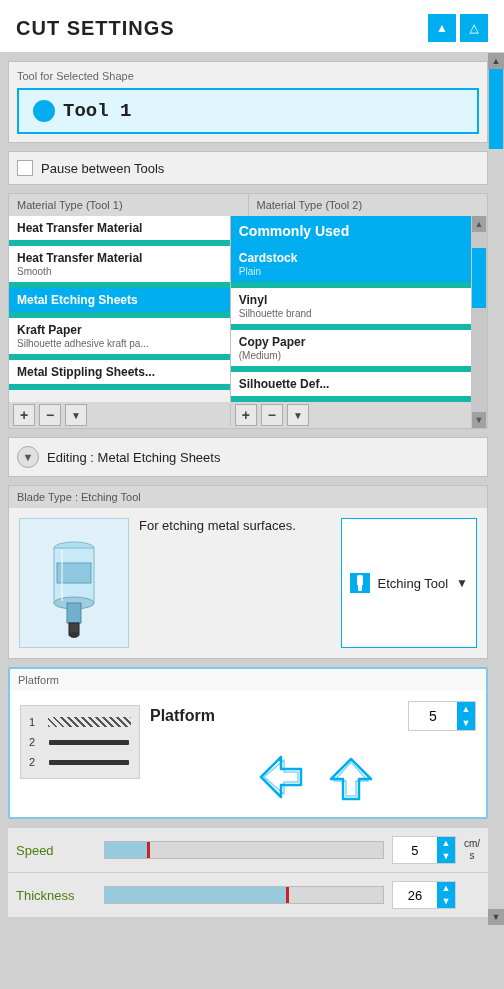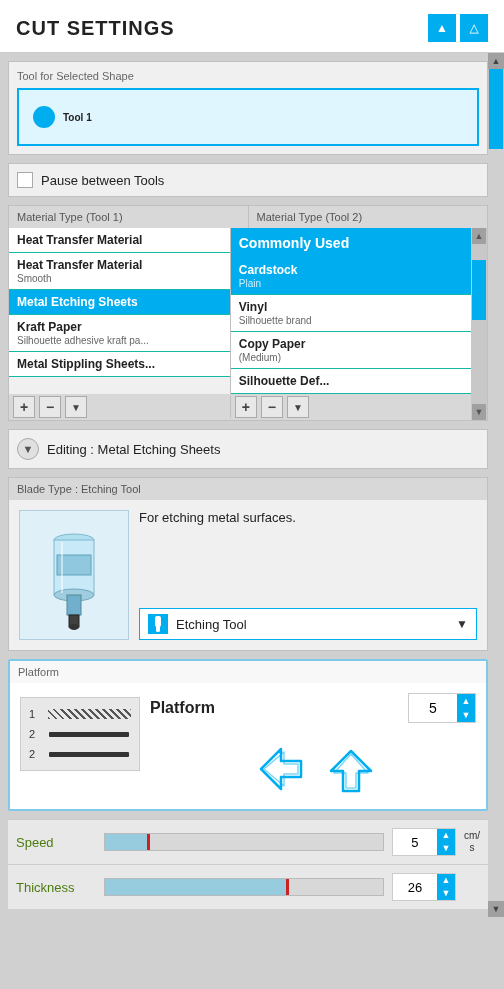--- a/index.html
+++ b/index.html
@@ -58,30 +58,31 @@
       margin-bottom: 6px;
     }
 
     
     .tool-buttons {
       display: flex;
       gap: 6px;
     }
     .tool-btn {
       flex: 1;
-      padding: 16px 14px;
+      padding: 10px 14px;
       border: 2px solid #00aeef;
       background: white;
       cursor: pointer;
       display: flex;
       align-items: center;
       gap: 8px;
-      font-size: 10px;
+      font-size: 19px;
       font-weight: bold;
       color: #222;
+      font-family: Liberation Mono, monospace;
     }
     .tool-btn.active {
       background: #e0f6ff;
       border-color: #00aeef;
     }
     .tool-circle {
       width: 22px;
       height: 22px;
       border-radius: 50%;
       border: 2px solid #00aeef;
@@ -137,21 +138,21 @@
       flex: 0 0 48%;
       border-right: 1px solid #c0c0c0;
     }
     .material-list-right {
       flex: 1;
     }
 
     .mat-item {
       padding: 5px 8px;
       cursor: pointer;
-      border-bottom: 1px solid #14b8a6;
+      border-bottom: 6px solid #14b8a6;
       background: white;
     }
     .mat-item.selected {
       background: #00aeef;
       color: white;
     }
     .mat-item.selected .mat-sub { color: #cef; }
     .mat-item .mat-name { font-weight: bold; font-size: 12px; }
     .mat-item .mat-sub { font-size: 10px; color: #666; margin-top: 1px; }
 
@@ -259,21 +260,21 @@
       justify-content: center;
       flex-shrink: 0;
     }
 
     
     .tool-svg { width: 70px; height: 110px; }
 
     .blade-info {
       flex: 1;
       display: flex;
-      flex-direction: column;
+      flex-direction: row;
       justify-content: space-between;
     }
     .blade-desc {
       font-size: 13px;
       color: #222;
       margin-bottom: 10px;
     }
     .blade-dropdown {
       display: flex;
       align-items: center;

